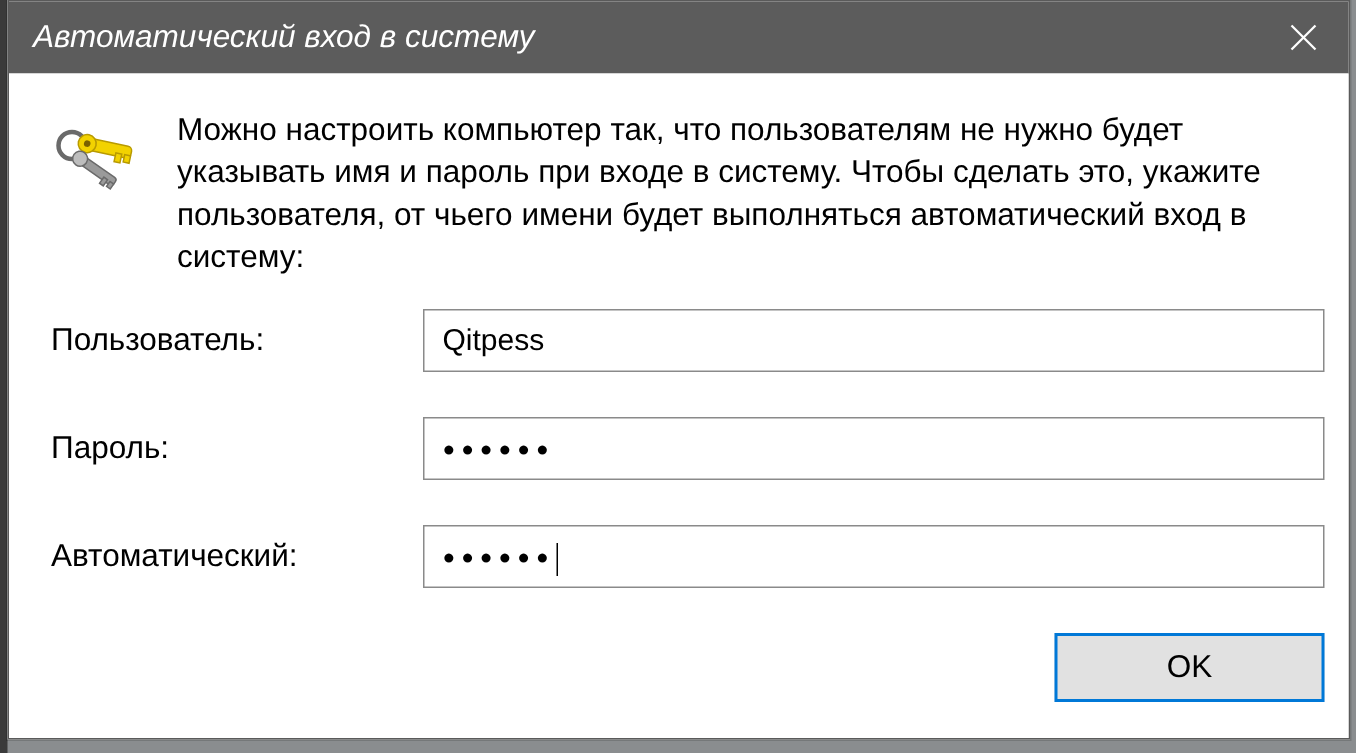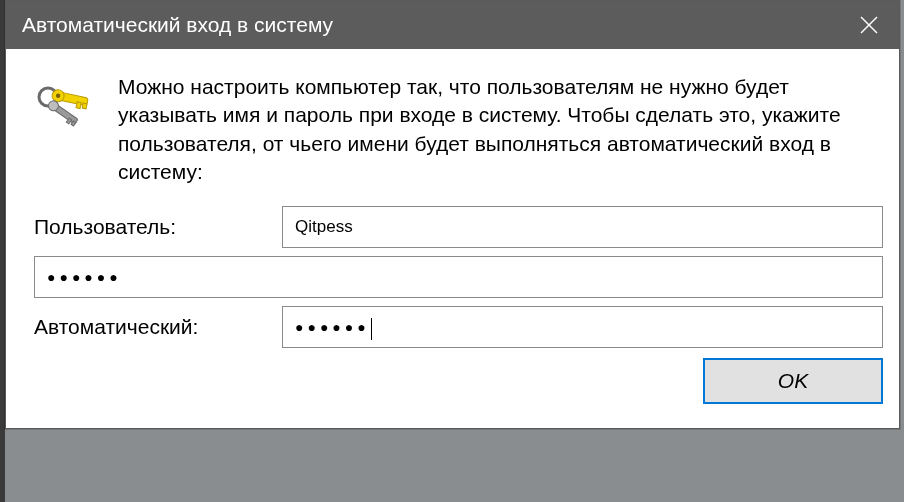--- a/index.html
+++ b/index.html
@@ -26,20 +26,21 @@
       color: #fff;
       height: 48px;
       display: flex;
       align-items: center;
       justify-content: space-between;
       padding-left: 16px;
     }
     .titlebar-text {
       font-size: 21px;
       font-weight: 400;
+      font-style: italic;
     }
     .close-btn {
       width: 60px;
       height: 48px;
       display: flex;
       align-items: center;
       justify-content: center;
       cursor: pointer;
     }
     .close-btn svg { width: 18px; height: 18px; }
@@ -58,33 +59,33 @@
       margin-top: 4px;
     }
     .desc {
       font-size: 21px;
       line-height: 1.35;
       color: #000;
     }
     .form-row {
       display: flex;
       align-items: center;
-      margin-bottom: 8px;
+      margin-bottom: 30px;
     }
     .form-label {
       width: 248px;
       font-size: 21px;
       color: #000;
     }
     .form-input {
       flex: 1;
       height: 42px;
       border: 1px solid #8a8a8a;
       background: #fff;
-      font-size: 17px;
+      font-size: 20px;
       padding: 0 12px;
       font-family: inherit;
       outline: none;
     }
     .password-dots {
       font-size: 14px;
       letter-spacing: 4px;
       line-height: 40px;
       position: relative;
     }
@@ -106,21 +107,20 @@
     }
     .btn {
       min-width: 180px;
       height: 46px;
       background: #e1e1e1;
       border: 1px solid #adadad;
       font-size: 21px;
       font-family: inherit;
       cursor: pointer;
       color: #000;
-      font-style: italic;
     }
     .btn.default {
       border: 2px solid #0078d7;
       background: #e1e1e1;
     }
     .left-edge {
       position: absolute;
       left: 0;
       top: 0;
       width: 5px;
@@ -169,20 +169,21 @@
       </div>
       <div class="desc">Можно настроить компьютер так, что пользователям не нужно будет указывать имя и пароль при входе в систему. Чтобы сделать это, укажите пользователя, от чьего имени будет выполняться автоматический вход в систему:</div>
     </div>
 
     <div class="form-row">
       <div class="form-label">Пользователь:</div>
       <input class="form-input" type="text" value="Qitpess" style="">
     </div>
 
     <div class="form-row">
+      <div class="form-label">Пароль:</div>
       <div class="form-input password-dots"><span>●●●●●●</span></div>
     </div>
 
     <div class="form-row">
       <div class="form-label">Автоматический:</div>
       <div class="form-input password-dots"><span>●●●●●●</span><span class="caret"></span></div>
     </div>
 
     <div class="button-row">
       <button class="btn default">OK</button>

